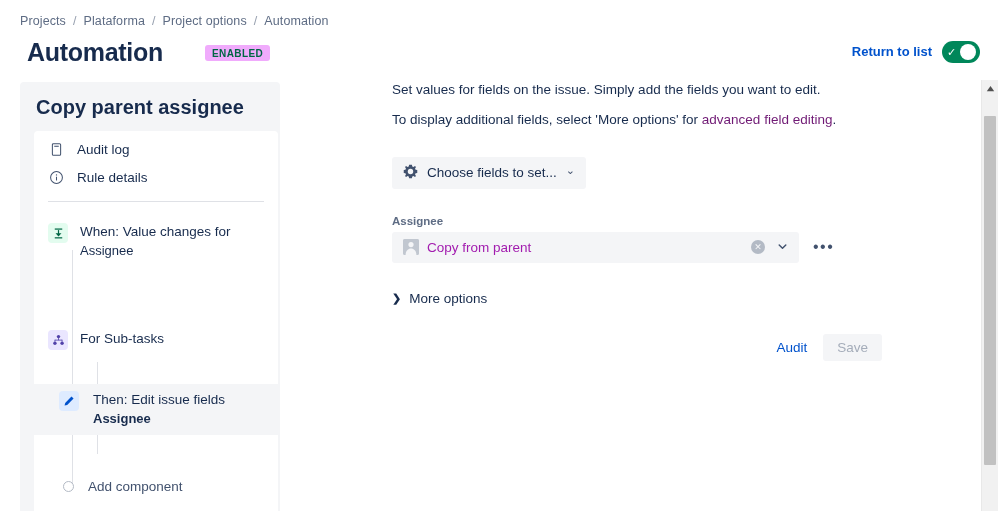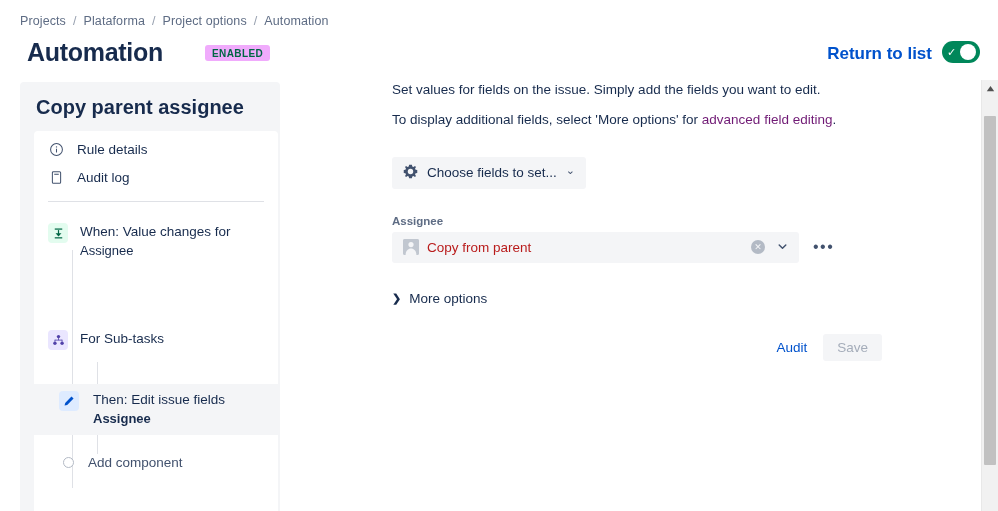--- a/index.html
+++ b/index.html
@@ -27,21 +27,21 @@
     letter-spacing: -0.3px;
   }
   .enabled-badge {
     position: absolute; left: 205px; top: 45px;
     background: #f0abfc; color: #006644;
     font-size: 10px; font-weight: bold; letter-spacing: 0.4px;
     padding: 3px 7px 2px 7px; border-radius: 3px;
   }
   .return-link {
     position: absolute; right: 66px; top: 44px;
-    font-size: 17px; color: #0052CC; font-weight: 600;
+    font-size: 13px; color: #0052CC; font-weight: 600;
     cursor: pointer; white-space: nowrap;
   }
 
   .toggle {
     position: absolute; right: 18px; top: 41px;
     width: 38px; height: 22px; border-radius: 11px;
     background: #00875A; cursor: pointer;
     display: flex; align-items: center; justify-content: space-between;
     padding: 0 4px;
   }
@@ -145,21 +145,21 @@
     border-radius: 3px; height: 31px;
     display: flex; align-items: center;
     padding: 0 8px 0 10px; cursor: pointer;
   }
   .avatar {
     width: 16px; height: 16px; flex: 0 0 16px; border-radius: 2px;
     background: #C1C7D0; margin-right: 8px;
     display: flex; align-items: flex-end; justify-content: center;
     overflow: hidden;
   }
-  .select-value { flex: 1; font-size: 13.5px; color: #b91c1c; }
+  .select-value { flex: 1; font-size: 13.5px; color: #a21caf; }
   .clear-btn {
     width: 14px; height: 14px; border-radius: 50%;
     background: #B3BAC5; color: #F4F5F7;
     display: flex; align-items: center; justify-content: center;
     font-size: 9px; margin-right: 12px; cursor: pointer; line-height: 1;
   }
   .chevron-sm { color: #42526E; font-size: 10px; margin-right: 2px; }
   .more-dots {
     color: #42526E; font-size: 16px; letter-spacing: 1.5px;
     cursor: pointer; line-height: 0.6; user-select: none;
@@ -227,36 +227,36 @@
 </div>
 
 <div class="sidebar">
   <div class="sidebar-title">Copy parent assignee</div>
 
   <div class="nav-card">
 
     <div class="nav-item">
       <span class="nav-icon">
         <svg width="15" height="15" viewBox="0 0 16 16">
+            <rect x="3.6" y="1.8" width="8.8" height="12.4" rx="1.1" fill="none" stroke="#42526E" stroke-width="1.1"></rect>
+            <rect x="5.6" y="4" width="4.8" height="1.1" fill="#42526E"></rect>
+          </svg>
+      </span>
+      <span>Audit log</span>
+    </div>
+
+    <div class="nav-item">
+      <span class="nav-icon">
+        <svg width="15" height="15" viewBox="0 0 16 16">
             <circle cx="8" cy="8" r="6.3" fill="none" stroke="#42526E" stroke-width="1.1"></circle>
             <circle cx="8" cy="5.2" r="0.75" fill="#42526E"></circle>
             <rect x="7.45" y="7" width="1.1" height="4.3" rx="0.5" fill="#42526E"></rect>
           </svg>
       </span>
       <span>Rule details</span>
-    </div>
-
-    <div class="nav-item">
-      <span class="nav-icon">
-        <svg width="15" height="15" viewBox="0 0 16 16">
-            <rect x="3.6" y="1.8" width="8.8" height="12.4" rx="1.1" fill="none" stroke="#42526E" stroke-width="1.1"></rect>
-            <rect x="5.6" y="4" width="4.8" height="1.1" fill="#42526E"></rect>
-          </svg>
-      </span>
-      <span>Audit log</span>
     </div>
 
     <div class="divider"></div>
 
     <div class="tree">
 
       <div class="connector" style="left:38px; top:48px; height:58px;"></div>
 
       <div class="tree-row">
         <span class="chip green">
@@ -297,21 +297,21 @@
           <svg width="12" height="12" viewBox="0 0 16 16">
             <path d="M11.3 1.9 L14.1 4.7 L5.6 13.2 L2.1 14.1 L2.9 10.5 Z" fill="#0052CC"></path>
           </svg>
         </span>
         <span class="tree-label">
           <span>Then: Edit issue fields</span>
           <span class="sub">Assignee</span>
         </span>
       </div>
 
-      <div class="add-row branch-indent" style="margin-top:14px;">
+      <div class="add-row branch-indent" style="margin-top:38px;">
         <span class="hollow"></span>
         <span class="add-label">Add component</span>
       </div>
 
     </div>
   </div>
 </div>
 
 <div class="main">
 

